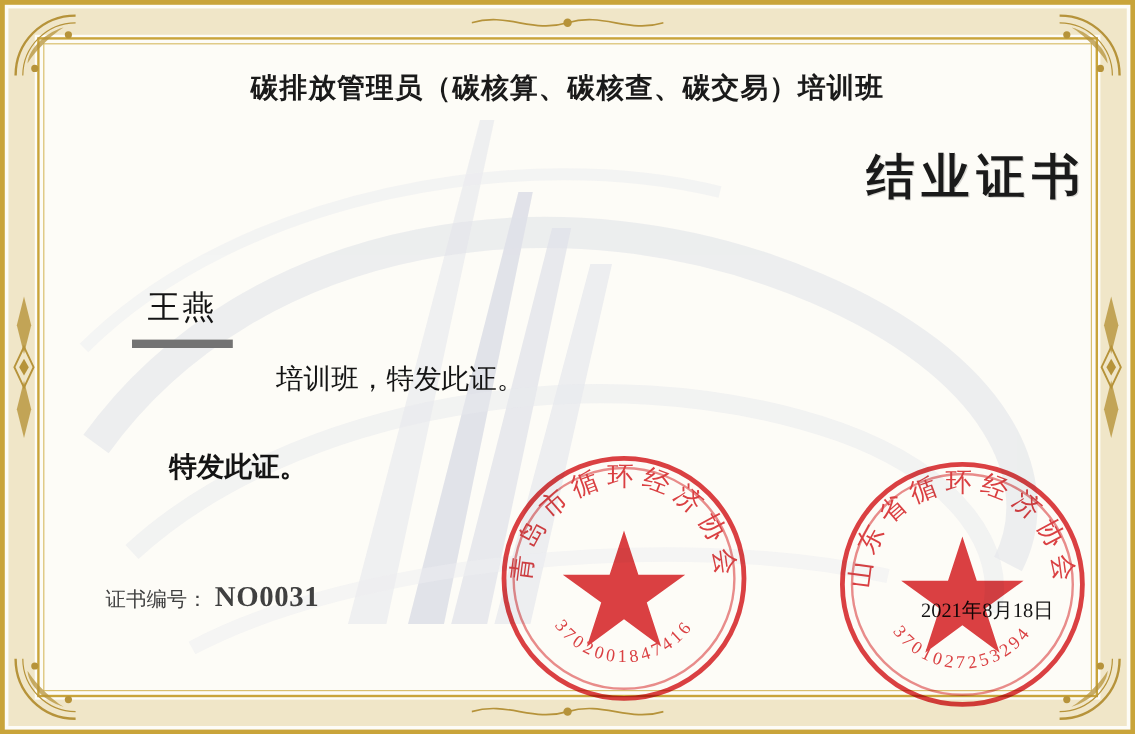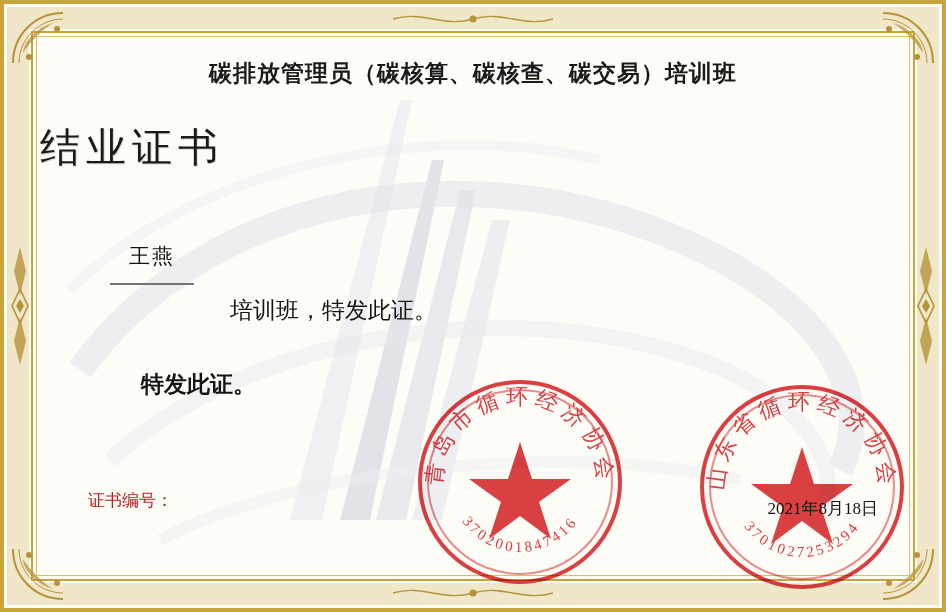--- a/index.html
+++ b/index.html
@@ -113,23 +113,23 @@
     font-size: 23px;
     font-weight: bold;
     letter-spacing: 1px;
     color: #1a1a1a;
     white-space: nowrap;
   }
   .subtitle {
     position: absolute;
     top: 80px;
     left: 0; right: 0;
-    text-align: left;
+    text-align: right;
     font-size: 40px;
-    font-weight: normal;
+    font-weight: bold;
     letter-spacing: 6px;
     color: #1a1a1a;
     text-shadow: 1px 1px 0 rgba(0,0,0,0.15);
   }
 
   .body-block {
     position: absolute;
     top: 190px;
     left: 42px;
     right: 20px;
@@ -139,43 +139,43 @@
   }
   .line1 {
     display: flex;
     align-items: baseline;
     white-space: nowrap;
   }
   .name {
     display: inline-block;
     min-width: 84px;
     text-align: center;
-    border-bottom: 2px solid #737373;
+    border-bottom: 7px solid #737373;
     margin: 0 6px 0 28px;
     padding-bottom: 1px;
-    font-size: 21px;
+    font-size: 27px;
     letter-spacing: 2px;
   }
   .line2 {
     margin-left: 148px;
     white-space: nowrap;
   }
   .line3 {
     margin-top: 22px;
     margin-left: 59px;
     white-space: nowrap;
     font-weight: bold;
   }
 
   .cert-no {
     position: absolute;
     left: 48px;
     bottom: 60px;
     font-size: 18px;
-    color: #b91c1c;
+    color: #404040;
     white-space: nowrap;
     display: flex;
     align-items: baseline;
   }
   .cert-no .cert-no-label { font-size: 17px; }
   .cert-no .cert-no-value {
     font-family: "Liberation Serif", serif;
     font-weight: bold;
     font-size: 24px;
     margin-left: 6px;
@@ -311,20 +311,21 @@
     <div class="body-block">
       <div class="line1">
         <span class="name">王燕</span>
       </div>
       <div class="line2">培训班，特发此证。</div>
       <div class="line3">特发此证。</div>
     </div>
 
     <div class="cert-no">
       <span class="cert-no-label">证书编号：</span>
+      <span class="cert-no-value">NO0031</span>
     </div>
 
     <div class="issuers">
       <div class="date">2021年8月18日</div>
     </div>
 
     <div class="seal seal-1">
       <svg width="204" height="204" viewBox="0 0 204 204">
         <defs>
           <path id="arcTop1" d="M 24,102 A 78,78 0 1 1 180,102"></path>

